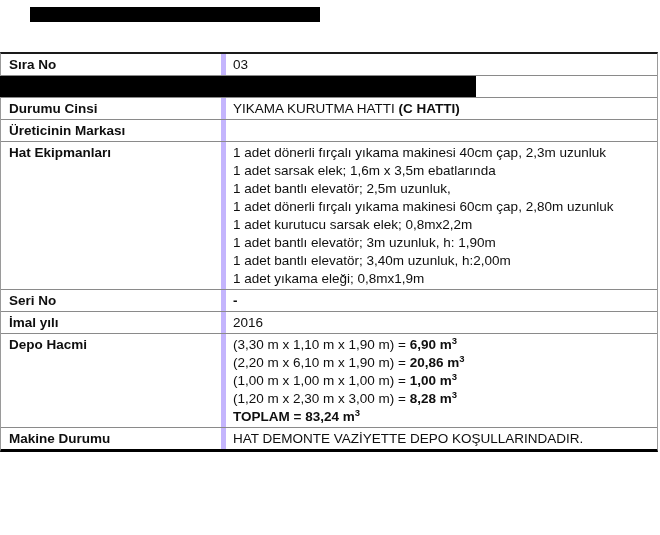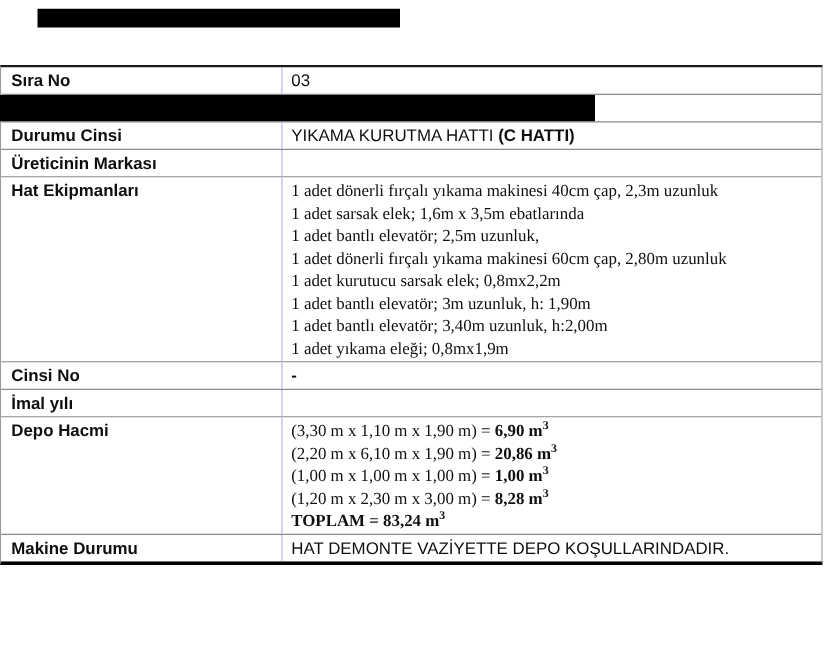--- a/index.html
+++ b/index.html
@@ -43,21 +43,21 @@
     display: flex;
     align-items: flex-start;
     border-bottom: 1px solid #8a8a8a;
     background: #ffffff;
   }
   .trow:last-child { border-bottom: none; align-items: flex-end; }
   .cell { box-sizing: border-box; }
   .cell.label {
     flex: 0 0 225px;
     width: 225px;
-    border-right: 1px solid #c4b5fd;
+    border-right: 5px solid #c4b5fd;
     font-weight: 700;
     padding: 2px 4px 1px 8px;
     align-self: stretch;
   }
   .cell.value {
     flex: 1 1 auto;
     padding: 2px 6px 1px 7px;
   }
   .bold { font-weight: 700; }
   .sup {
@@ -69,21 +69,21 @@
   .redacted-row {
     height: 21px;
     position: relative;
   }
   .redact-fill {
     width: 476px;
     height: 21px;
     margin-left: -1px;
     background: #000000;
   }
-  .vline { display: block; font-family: Liberation Serif, serif; }
+  .vline { display: block; }
 </style>
 </head>
 <body>
 
 <div class="page">
 
   <div class="top-redact"></div>
 
   <div class="doc-table">
 
@@ -113,26 +113,27 @@
         <div class="vline">1 adet bantlı elevatör; 2,5m uzunluk,</div>
         <div class="vline">1 adet dönerli fırçalı yıkama makinesi 60cm çap, 2,80m uzunluk</div>
         <div class="vline">1 adet kurutucu sarsak elek; 0,8mx2,2m</div>
         <div class="vline">1 adet bantlı elevatör; 3m uzunluk, h: 1,90m</div>
         <div class="vline">1 adet bantlı elevatör; 3,40m uzunluk, h:2,00m</div>
         <div class="vline">1 adet yıkama eleği; 0,8mx1,9m</div>
       </div>
     </div>
 
     <div class="trow">
-      <div class="cell label">Cinsi No</div>
+      <div class="cell label">Seri No</div>
       <div class="cell value bold">-</div>
     </div>
 
     <div class="trow">
       <div class="cell label">İmal yılı</div>
+      <div class="cell value">2016</div>
     </div>
 
     <div class="trow">
       <div class="cell label">Depo Hacmi</div>
       <div class="cell value">
         <div class="vline"><span>(3,30 m x 1,10 m x 1,90 m) = </span><span class="bold">6,90 m</span><span class="sup">3</span></div>
         <div class="vline"><span>(2,20 m x 6,10 m x 1,90 m) = </span><span class="bold">20,86 m</span><span class="sup">3</span></div>
         <div class="vline"><span>(1,00 m x 1,00 m x 1,00 m) = </span><span class="bold">1,00 m</span><span class="sup">3</span></div>
         <div class="vline"><span>(1,20 m x 2,30 m x 3,00 m) = </span><span class="bold">8,28 m</span><span class="sup">3</span></div>
         <div class="vline"><span class="bold">TOPLAM = 83,24 m</span><span class="sup">3</span></div>

